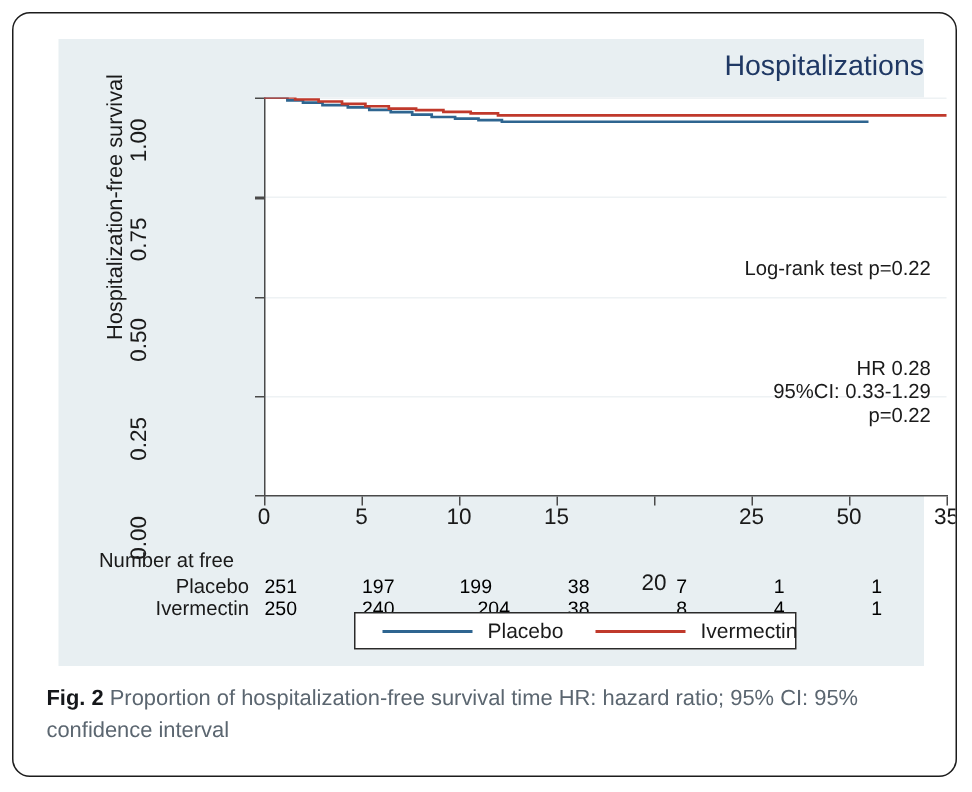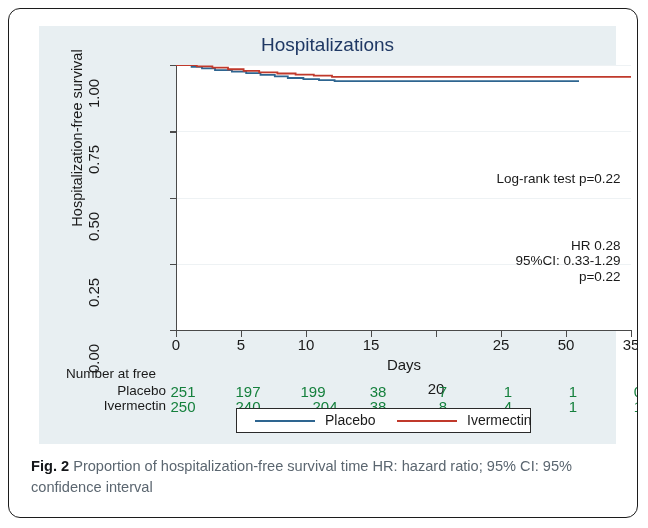--- a/index.html
+++ b/index.html
@@ -77,21 +77,21 @@
   .axis-title-x{
     position:absolute;
     left:137px;top:330px;
     width:456px;
     font-size:15px;color:#1a1a1a;
     text-align:center;
   }
   .chart-title{
     position:absolute;
     left:0;top:8px;width:100%;
-    text-align:center;
+    text-align:right;
     font-size:19px;color:#1f3864;
   }
   
   .curves{
     position:absolute;left:137px;top:39px;
     width:456px;height:266px;
     pointer-events:none;
   }
   
   .annot{
@@ -104,22 +104,22 @@
     position:absolute;left:27px;top:340px;
     font-size:13.5px;color:#1a1a1a;
   }
   .risk-rowlabel{
     position:absolute;
     font-size:13.5px;color:#1a1a1a;
     width:104px;text-align:right;
   }
   .risk-val{
     position:absolute;
-    font-size:15px;color:#15803d;
-    text-align:center;width:30px;
+    font-size:13px;color:#000000;
+    text-align:right;width:30px;
   }
   
   .legend-box{
     position:absolute;
     left:197px;top:382px;
     width:295px;height:25px;
     background:#ffffff;
     border:1.2px solid #2a2a2a;
     box-sizing:border-box;
   }
@@ -189,21 +189,20 @@
         <div class="xlabel-val" style="left: 377px; margin-top: 44px;">20</div>
         <div class="tick-x" style="left: 462px;"></div>
         <div class="xlabel-val" style="left: 442px;">25</div>
         <div class="tick-x" style="left: 527px;"></div>
         <div class="xlabel-val" style="left: 507px;">50</div>
         <div class="tick-x" style="left: 592px;"></div>
         <div class="xlabel-val" style="left: 572px;">35</div>
       </div>
 
     <div class="axis-title-y">Hospitalization-free survival</div>
-    <div class="axis-title-x">Days</div>
 
     <svg class="curves" viewBox="0 0 456 266" preserveAspectRatio="none">
       <path id="curve-placebo" fill="none" stroke-width="1.8" stroke-linejoin="miter" d="M0.00,0.00 L15.60,0.00 L15.60,1.86 L26.00,1.86 L26.00,3.44 L39.00,3.44 L39.00,5.04 L55.90,5.04 L55.90,6.63 L70.20,6.63 L70.20,8.22 L84.50,8.22 L84.50,9.81 L98.80,9.81 L98.80,11.40 L111.80,11.40 L111.80,12.99 L127.40,12.99 L127.40,14.05 L143.00,14.05 L143.00,15.11 L158.60,15.11 L158.60,16.17 L403.00,16.17 L403.00,16.17" stroke="#2e6590"></path>
       <path id="curve-ivermectin" fill="none" stroke-width="1.8" stroke-linejoin="miter" d="M0.00,0.00 L20.80,0.00 L20.80,1.32 L36.40,1.32 L36.40,2.65 L52.00,2.65 L52.00,4.24 L67.60,4.24 L67.60,5.83 L83.20,5.83 L83.20,7.42 L101.40,7.42 L101.40,8.48 L119.60,8.48 L119.60,9.54 L137.80,9.54 L137.80,10.60 L156.00,10.60 L156.00,11.93 L455.00,11.93 L455.00,11.93" stroke="#c0392b"></path>
     </svg>
 
     <div id="annotations">
         <div class="annot" style="left: 281.6px; top: 145.275px; width: 300px;">Log-rank test p=0.22</div>
         <div class="annot" style="left: 281.6px; top: 211.525px; width: 300px;">HR 0.28</div>
         <div class="annot" style="left: 281.6px; top: 227.425px; width: 300px;">95%CI: 0.33-1.29</div>

